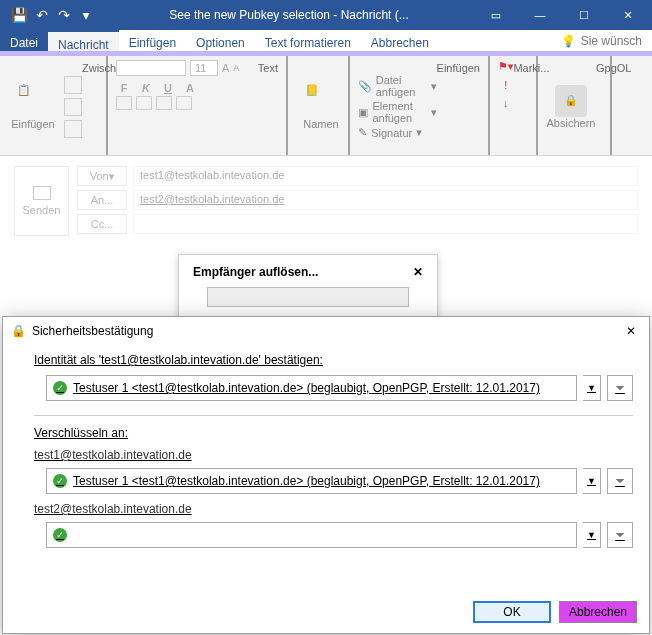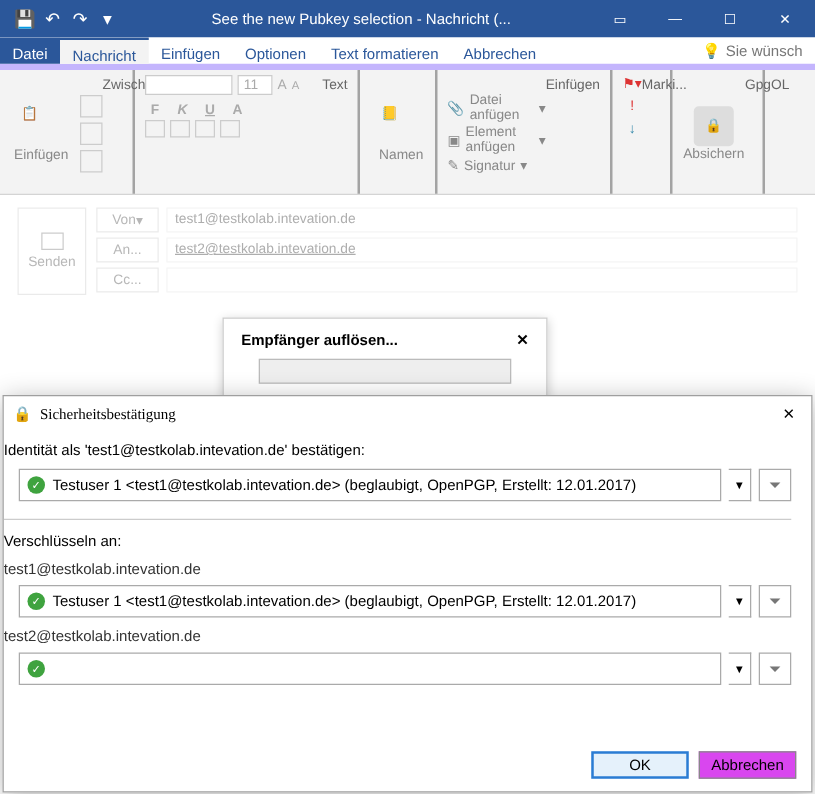--- a/index.html
+++ b/index.html
@@ -50,23 +50,23 @@
 
 
 .resolve { position:absolute; left:178px; top:254px; width:260px; background:#fff; border:1px solid #ccc; box-shadow:0 2px 8px rgba(0,0,0,.2); padding:8px;}
 .resolve .hdr{ display:flex; justify-content:space-between; font-size:12px; font-weight:bold; padding:2px 6px;}
 .resolve .bar{ height:20px; border:1px solid #bbb; margin:6px 20px 4px 20px; background:#eee;}
 
 
 .secdlg { position: absolute; left: 2px; top: 316px; width: 648px; height: 318px; background: #fff; border: 1px solid #9f9f9f; box-shadow: 0 4px 20px rgba(0,0,0,.3); font-size: 12px;}
 .secdlg .dtitle { height: 28px; display: flex; align-items: center; padding: 0 8px; }
 .secdlg .dtitle .lock { color:#2b579a; margin-right:6px; font-size:12px;}
-.secdlg .dtitle .txt { flex:1;font-family:Liberation Serif, serif; }
+.secdlg .dtitle .txt { flex:1; }
 .secdlg .dtitle .x { width:20px; text-align:center; cursor:pointer;}
-.secdlg .content { padding: 8px 16px 0 0; overflow:auto; height: 248px;}
+.secdlg .content { padding: 8px 16px 0 31px; overflow:auto; height: 248px; text-decoration: underline;}
 .section { margin-bottom: 14px;}
 .seclabel { font-size: 12px; margin-bottom: 8px;}
 .sub { font-size:12px; color:#333; margin:8px 0 6px 0;}
 .keyrow{ display:flex; gap:6px; align-items:center; margin-left:12px;}
 .keyselect{ flex:1; height:26px; border:1px solid #aaa; background:#fff; display:flex; align-items:center; padding:0 6px; gap:6px; font-size:12px;}
 .keyselect .chk{ width:14px;height:14px;border-radius:50%; background:#3fa33f; display:flex;align-items:center;justify-content:center;color:#fff;font-size:9px;}
 .keyselect .txt{ flex:1; white-space:nowrap; overflow:hidden; text-overflow:ellipsis;}
 .drop{ width:18px; height:26px; border:1px solid #aaa; border-left:none; display:flex; align-items:center; justify-content:center; font-size:9px;}
 .filter{ width:26px; height:26px; border:1px solid #aaa; display:flex; align-items:center; justify-content:center; color:#777;}
 .dlgbtns{ position:absolute; right:12px; bottom:10px; display:flex; gap:8px;padding-left:45px;}

